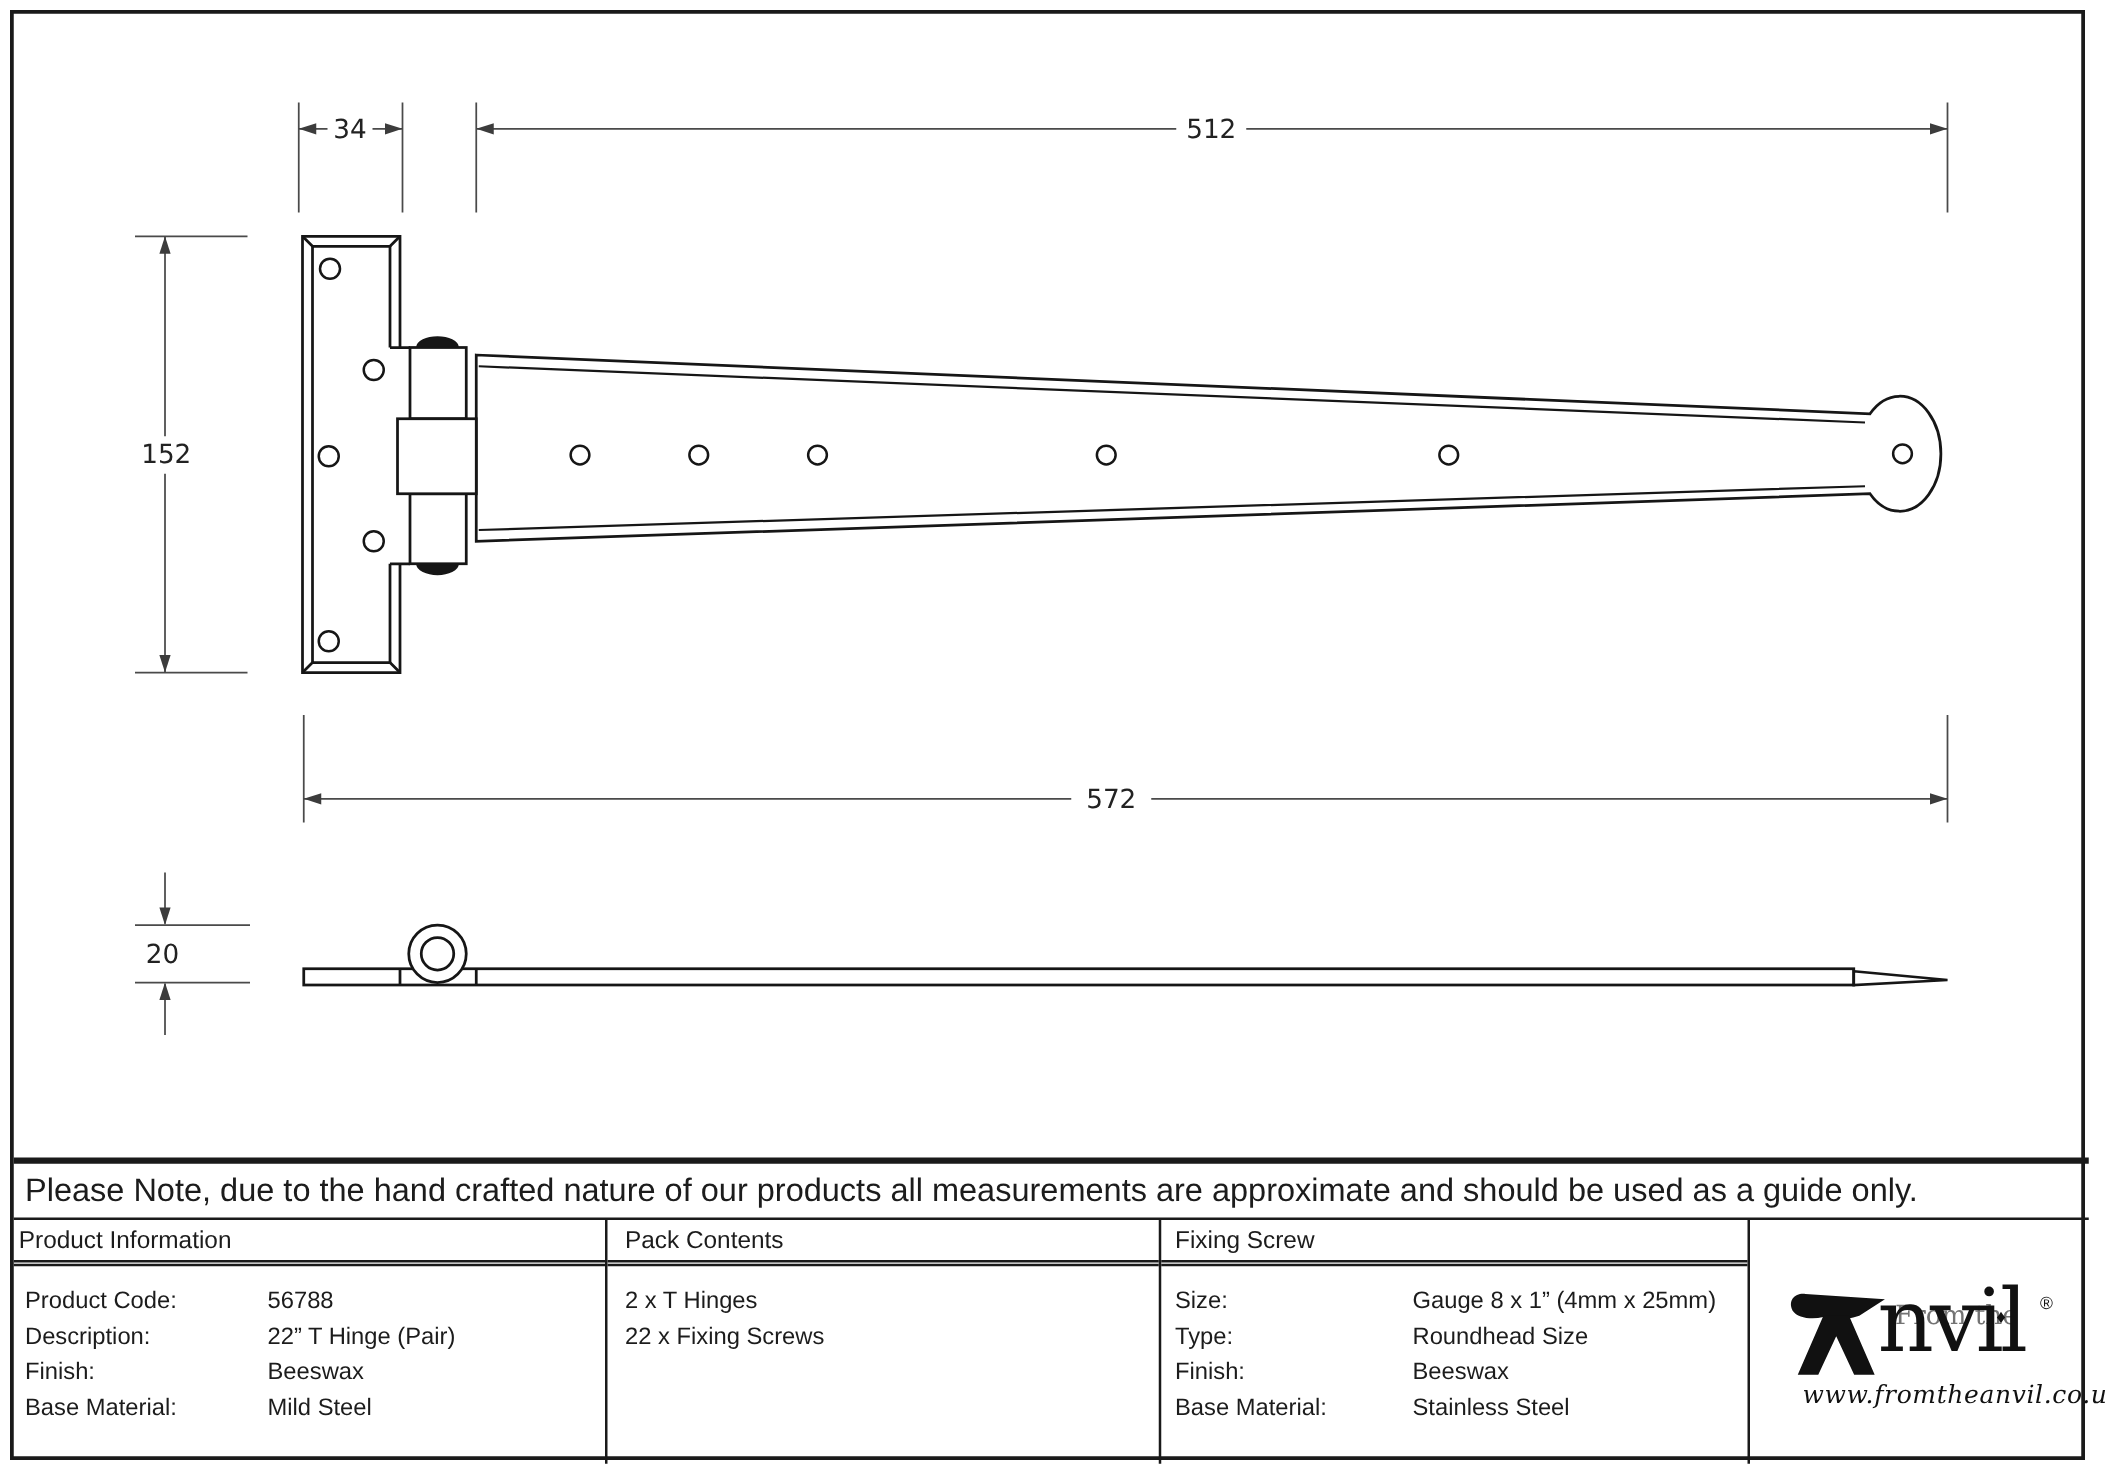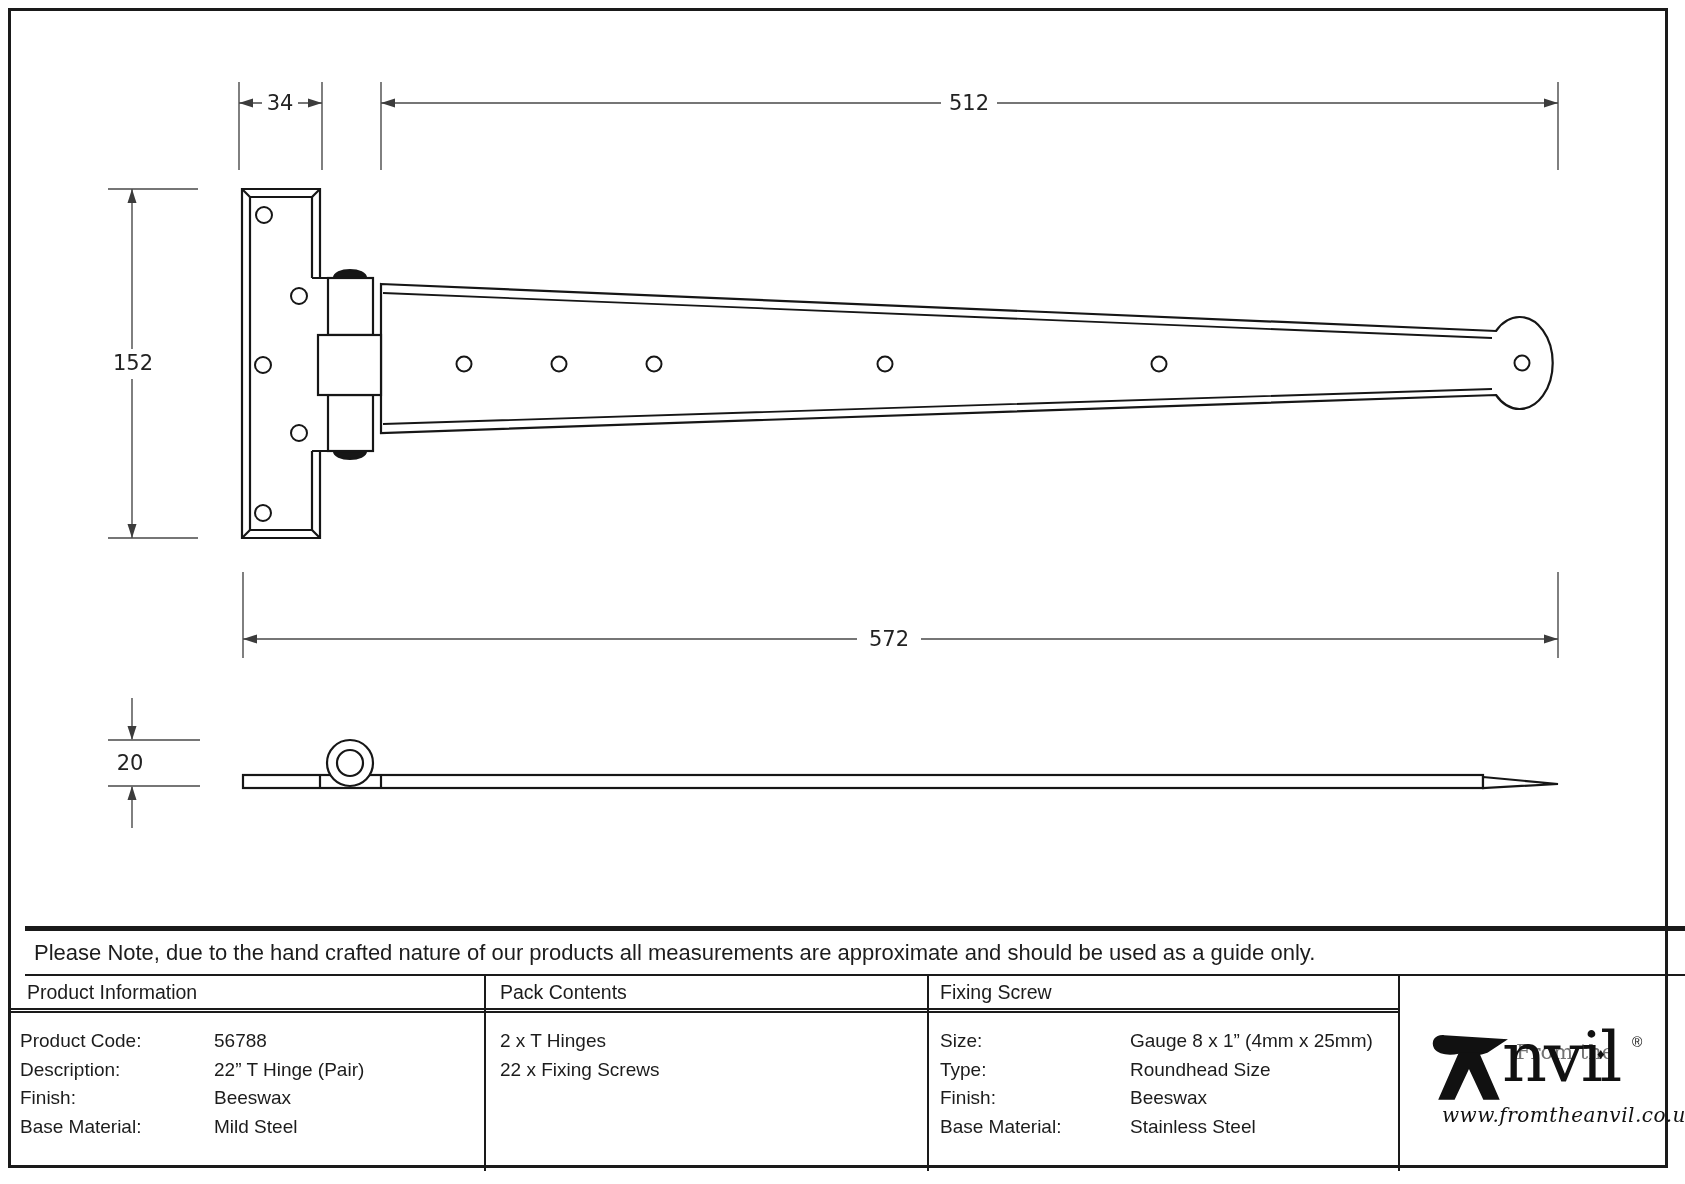--- a/index.html
+++ b/index.html
@@ -6,28 +6,28 @@
   body{width:1685px;height:1184px;position:relative;overflow:hidden;
        font-family:"Liberation Sans", sans-serif;color:#1c1c1c;}
 
   .outer-frame{position:absolute;left:8px;top:8px;width:1660px;height:1160px;
        border:3px solid #1a1a1a;box-sizing:border-box;}
 
   #drawing-svg{position:absolute;left:0;top:0;}
 
   .note-row{position:absolute;left:11px;top:926px;width:1660px;height:50px;
        box-sizing:border-box;border-top:5px solid #1a1a1a;border-bottom:2px solid #1a1a1a;
-       display:flex;align-items:center;padding-left:9px;font-size:22px;margin-left:14px;}
+       display:flex;align-items:center;padding-left:9px;font-size:26px;}
 
   .info-table{position:absolute;left:11px;top:976px;width:1660px;height:195px;
        display:grid;grid-template-columns:475px 443px 471px 271px;box-sizing:border-box;}
   .info-col{border-right:2px solid #1a1a1a;box-sizing:border-box;display:flex;flex-direction:column;}
   .info-col.last{border-right:none;position:relative;}
   .col-header{height:37px;box-sizing:border-box;border-bottom:5px double #1a1a1a;
-       display:flex;align-items:center;padding-left:16px;font-size:19.5px;}
+       display:flex;align-items:center;padding-left:4px;font-size:19.5px;}
   .col-header.pad14{padding-left:14px;}
   .col-header.pad11{padding-left:11px;}
   .col-body{padding:14px 0 0 9px;font-size:19px;line-height:28.5px;}
   .col-body.pad14{padding-left:14px;}
   .col-body.pad11{padding-left:11px;}
   .spec-row{display:flex;gap:44px;}
   .spec-label{width:150px;flex:0 0 150px;}
   .spec-label.w146{width:146px;flex:0 0 146px;}
 
   

